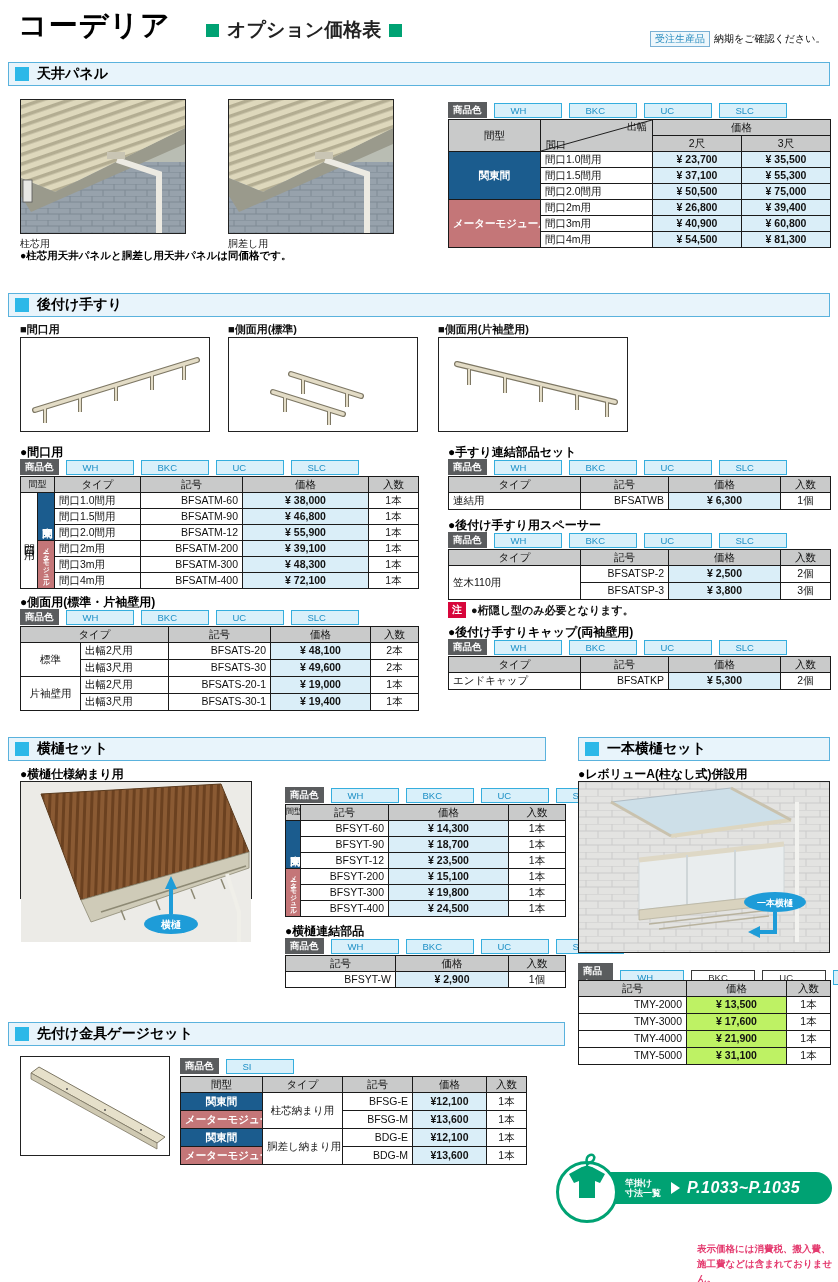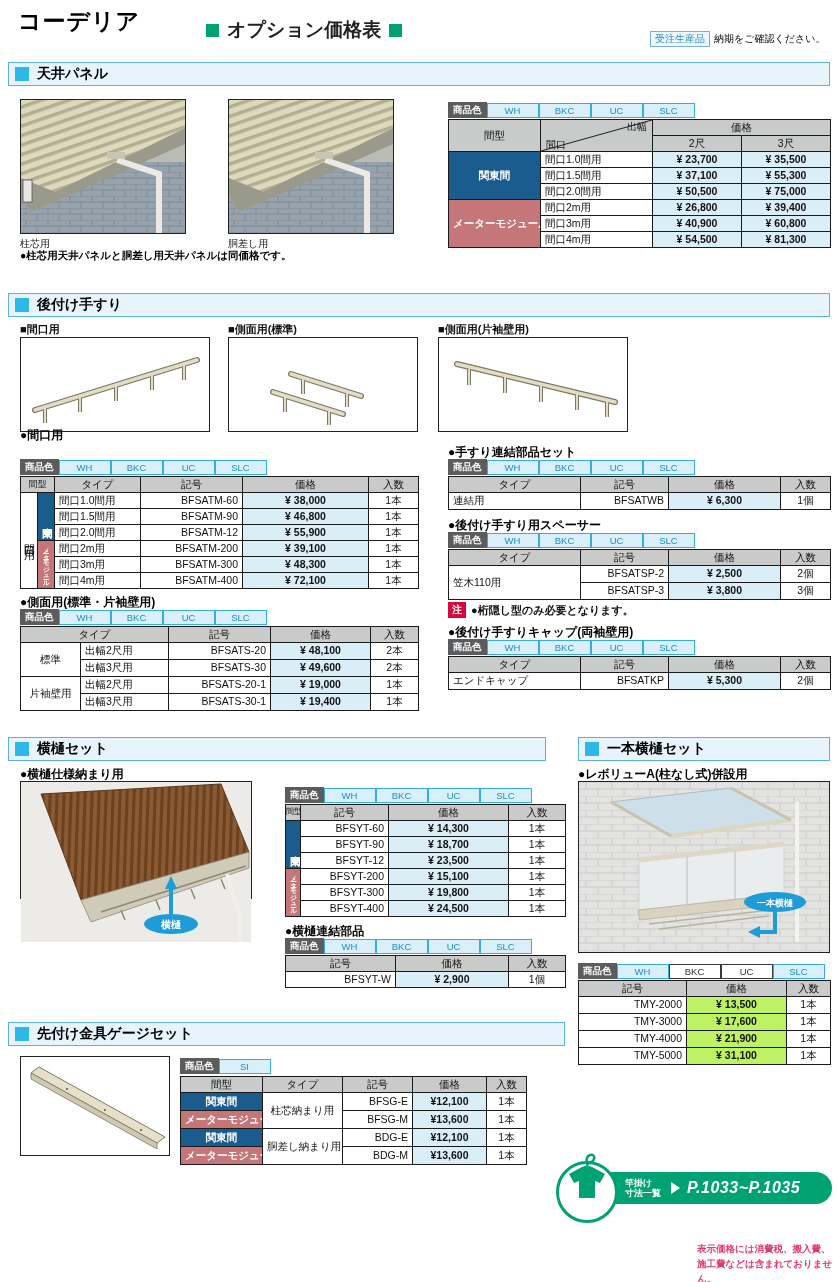--- a/index.html
+++ b/index.html
@@ -1,34 +1,34 @@
 <!DOCTYPE html>
 <html><head>
 <meta charset="utf-8">
 <style>
   html,body{margin:0;padding:0}
   body{width:838px;height:1282px;position:relative;background:#fff;
        font-family:"Liberation Sans","DejaVu Sans",sans-serif;color:#111;overflow:hidden}
   .abs{position:absolute}
   
-  .ptitle{font-size:23px;font-weight:bold;letter-spacing:1px;color:#000}
+  .ptitle{font-size:29px;font-weight:bold;letter-spacing:1px;color:#000}
   .psub{font-size:19px;font-weight:bold;color:#222;display:flex;align-items:center;gap:8px}
   .gsq{width:13px;height:13px;background:#00a273;display:inline-block}
   .obadge{font-size:10px;color:#2f8fc0;border:1px solid #7ab0d4;padding:0 4px;background:#eef7fc}
   .onote{font-size:10px;color:#000;margin-left:4px}
   
   .secbar{position:absolute;height:24px;background:#e8f4fb;border:1px solid #5ab2dd;
           display:flex;align-items:center;box-sizing:border-box}
   .secbar .sq{width:14px;height:14px;background:#2db8e8;margin:0 8px 0 6px}
   .secbar .t{font-weight:bold;font-size:14px;color:#000}
   
-  .chips{position:absolute;display:flex;align-items:center;gap:0}
+  .chips{position:absolute;display:flex;align-items:center;gap:7px}
   .chips .lbl{background:#5a5c5e;color:#fff;font-size:9.5px;font-weight:bold;padding:1.5px 5px}
   .chip{border:1px solid #35aede;background:#d9f0fa;color:#1d8fc5;font-size:9.5px;
-        padding:1px 8px;width:34px;text-align:center}
+        padding:1px 16px;width:34px;text-align:left}
   .chip.off{border-color:#3a3a3a;background:#fff;color:#333}
   
   .tbl{position:absolute;border-collapse:collapse;background:#fff;table-layout:fixed;border:1.5px solid #1a1a1a}
   .tbl td,.tbl th{border:1px solid #1a1a1a;font-size:10.5px;line-height:1.1;padding:0 4px;
                   white-space:nowrap;overflow:hidden;box-sizing:border-box}
   .tbl th{background:#c9caca;font-weight:normal;text-align:center;padding:0 2px}
   tr.h16{height:16px} tr.r16{height:16px} tr.r17{height:17px} tr.r18{height:18px}
   .price{background:#daeef8;font-weight:bold;font-size:11.5px;text-align:center}
   .plain{background:#bef264}
   .typ{text-align:left;padding-left:5px}
@@ -268,21 +268,21 @@
     <g stroke="#e3dcc6" stroke-width="2">
         <line x1="30" y1="31" x2="30" y2="47"></line>
         <line x1="66" y1="39" x2="66" y2="55"></line>
         <line x1="102" y1="48" x2="102" y2="64"></line>
         <line x1="138" y1="56" x2="138" y2="72"></line>
         <line x1="168" y1="63" x2="168" y2="79"></line>
       </g>
   </svg>
 </div>
 
-<div class="btitle" style="left:20px;top:427px">●間口用</div>
+<div class="btitle" style="left:20px;top:444px">●間口用</div>
 <div class="chips" style="left:20px;top:459px">
   <span class="lbl">商品色</span>
   <span class="chip">WH</span>
   <span class="chip">BKC</span>
   <span class="chip">UC</span>
   <span class="chip">SLC</span>
 </div>
 <table class="tbl" style="left:20px;top:476px;width:398px">
   <colgroup>
       <col style="width:17px">

